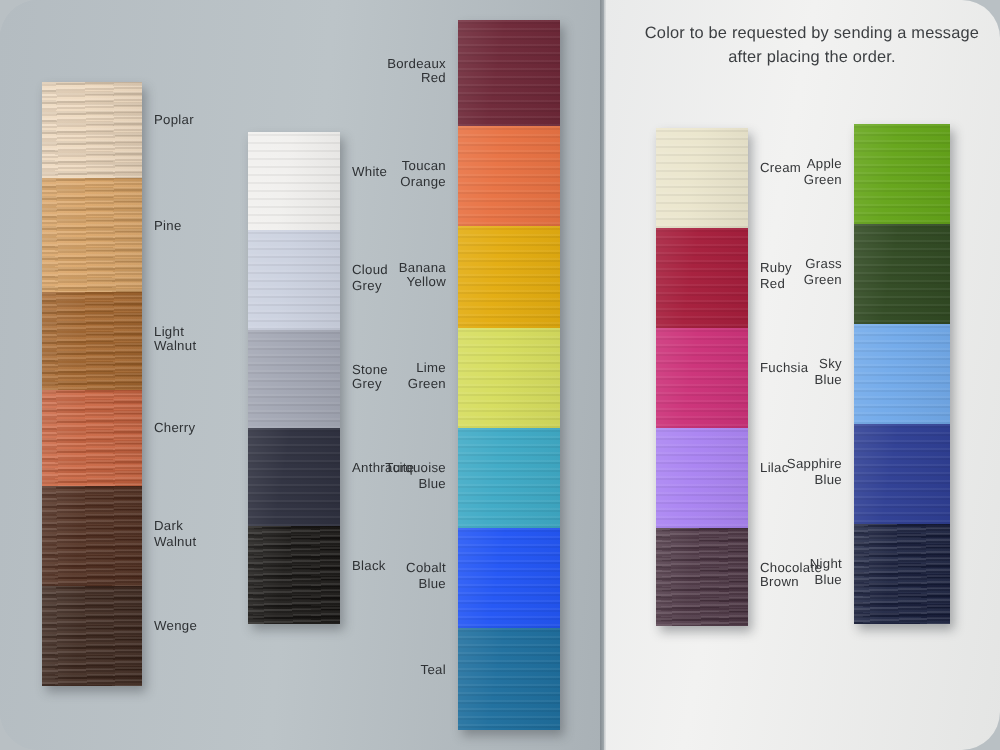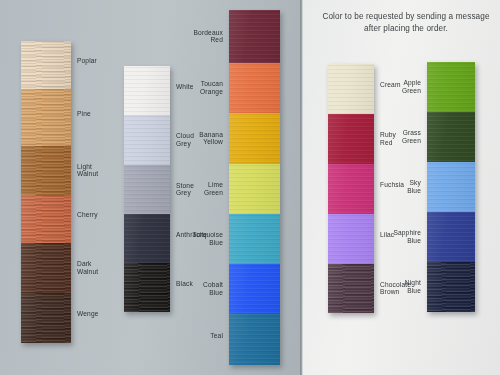--- a/index.html
+++ b/index.html
@@ -18,20 +18,21 @@
   }
 
   
   #photo-root {
     position: absolute;
     inset: 0;
     width: 500px;
     height: 375px;
     background: linear-gradient(100deg, #b3bbc0 0%, #bcc3c7 45%, #b0b8bd 100%);
     overflow: hidden;
+    border-radius: 19px;
   }
 
   .panel-left {
     position: absolute;
     left: 0; top: 0;
     width: 302px; height: 375px;
     background: linear-gradient(95deg, #b4bcc1 0%, #bcc4c8 50%, #a9b1b6 100%);
   }
 
   .panel-right {

